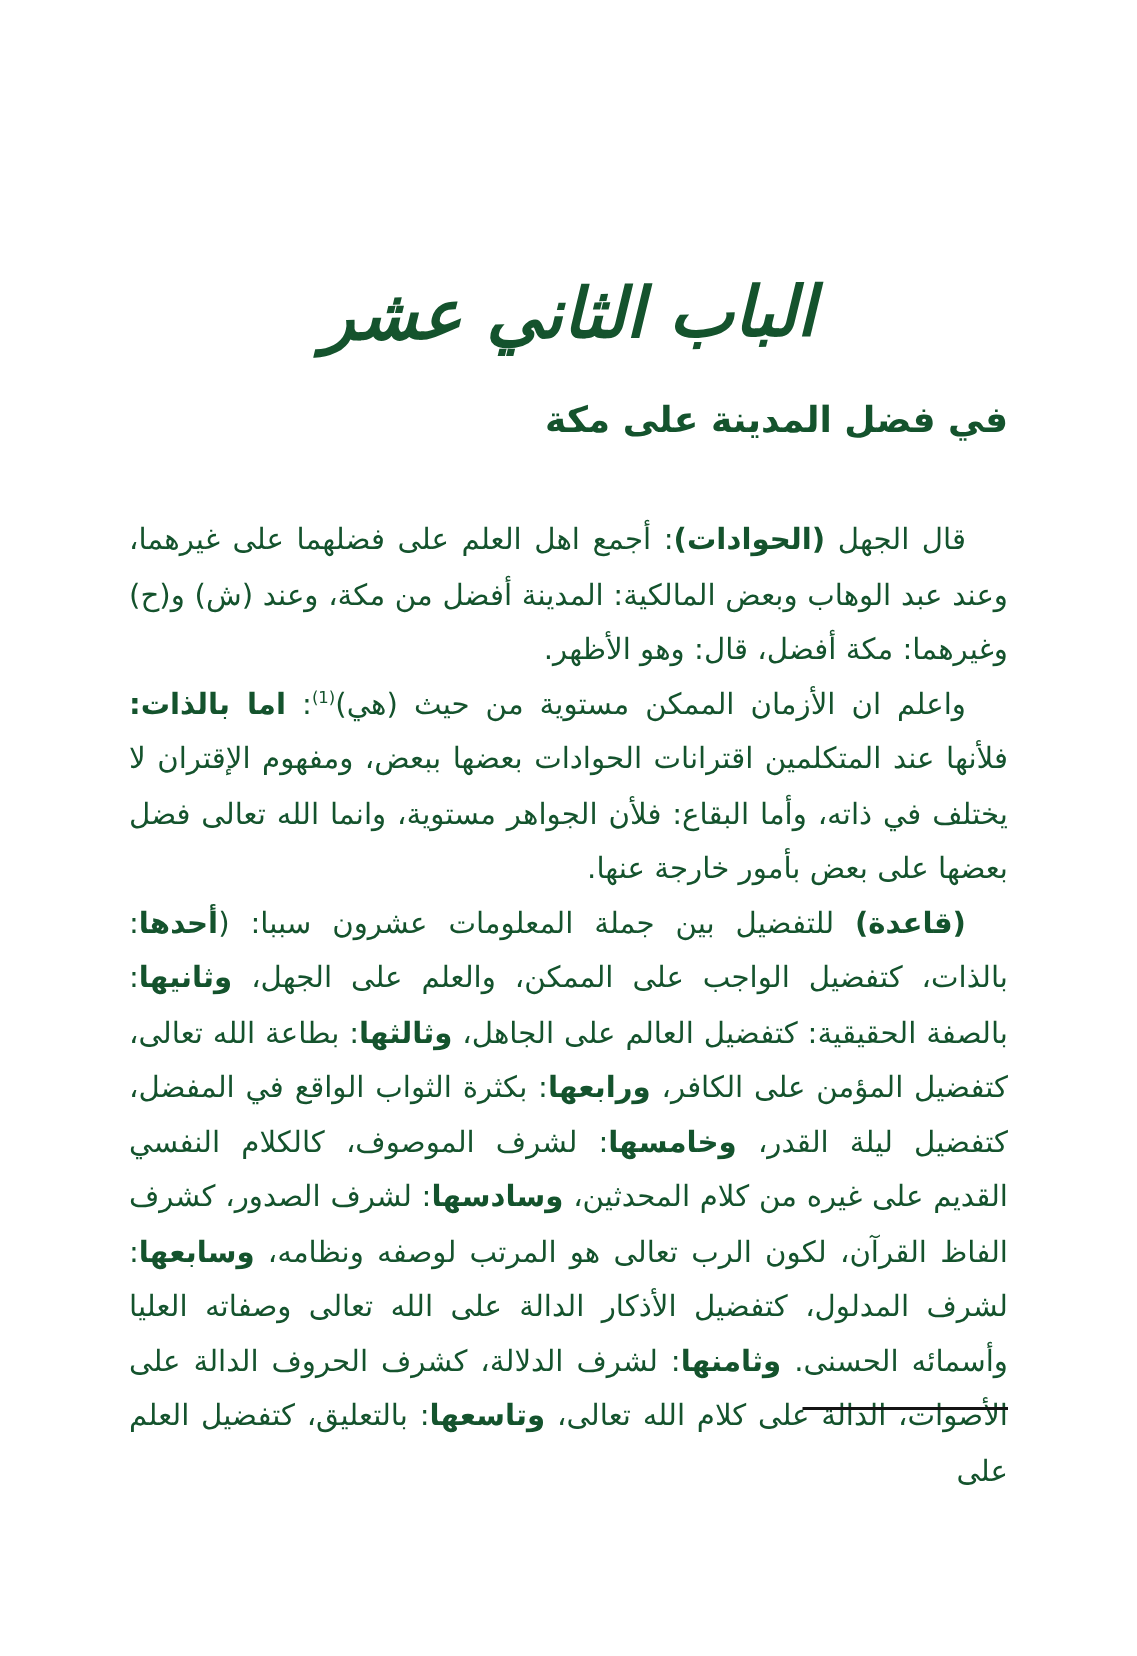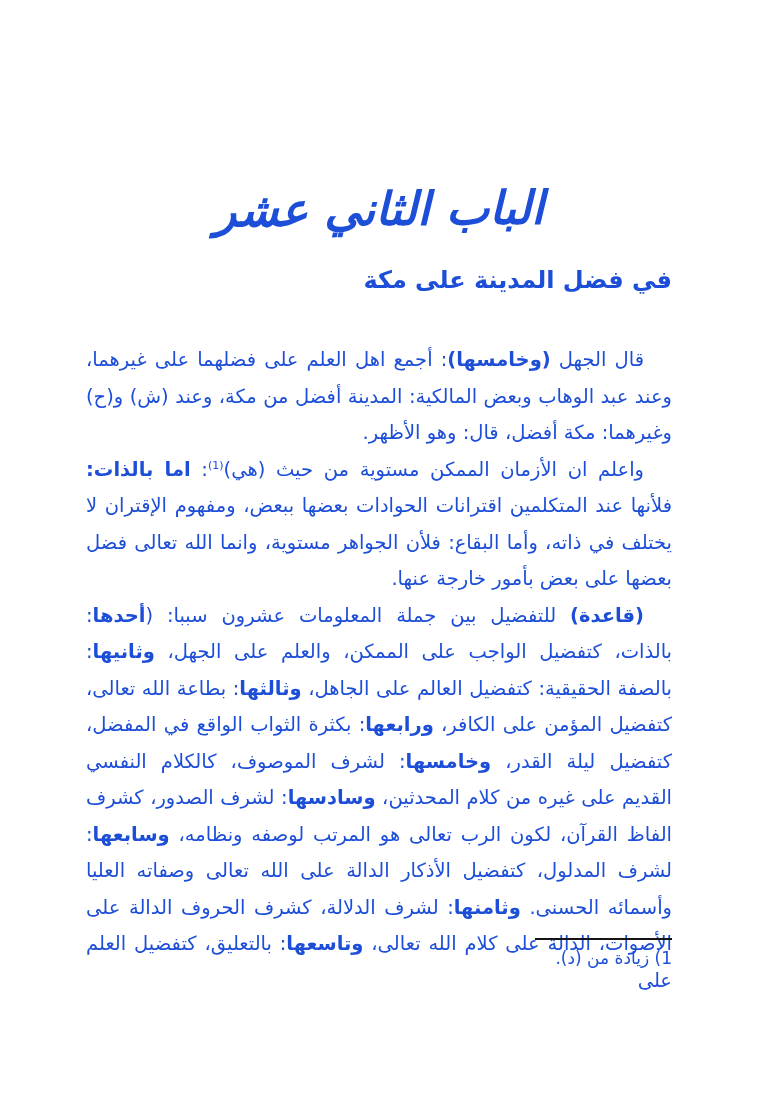--- a/index.html
+++ b/index.html
@@ -6,21 +6,21 @@
     margin: 0;
     padding: 0;
     background: #e8e8e8;
   }
   .page {
     position: relative;
     width: 758px;
     height: 1104px;
     margin: 0 auto;
     background: #ffffff;
-    color: #1d4ed8;
+    color: #14532d;
     font-family: "DejaVu Sans", sans-serif;
     overflow: hidden;
   }
   .title-cal {
     position: absolute;
     top: 182px;
     left: 86px;
     right: 86px;
     text-align: center;
     direction: rtl;
@@ -92,24 +92,23 @@
 </head>
 <body>
 
 <div class="page">
 
   <div class="title-cal">الباب الثاني عشر</div>
 
   <div class="subtitle">في فضل المدينة على مكة</div>
 
   <div class="body-text">
-      <p class="para"><span>قال الجهل </span><span class="bold">(وخامسها)</span><span>: أجمع اهل العلم على فضلهما على غيرهما، وعند عبد الوهاب وبعض المالكية: المدينة أفضل من مكة، وعند (ش) و(ح) وغيرهما: مكة أفضل، قال: وهو الأظهر.</span></p>
+      <p class="para"><span>قال الجهل </span><span class="bold">(الحوادات)</span><span>: أجمع اهل العلم على فضلهما على غيرهما، وعند عبد الوهاب وبعض المالكية: المدينة أفضل من مكة، وعند (ش) و(ح) وغيرهما: مكة أفضل، قال: وهو الأظهر.</span></p>
       <p class="para"><span>واعلم ان الأزمان الممكن مستوية من حيث (هي)</span><sup>(1)</sup><span>: </span><span class="bold">اما بالذات:</span><span> فلأنها عند المتكلمين اقترانات الحوادات بعضها ببعض، ومفهوم الإقتران لا يختلف في ذاته، وأما البقاع: فلأن الجواهر مستوية، وانما الله تعالى فضل بعضها على بعض بأمور خارجة عنها.</span></p>
       <p class="para"><span class="bold">(قاعدة)</span><span> للتفضيل بين جملة المعلومات عشرون سببا: (</span><span class="bold">أحدها</span><span>: بالذات، كتفضيل الواجب على الممكن، والعلم على الجهل، </span><span class="bold">وثانيها</span><span>: بالصفة الحقيقية: كتفضيل العالم على الجاهل، </span><span class="bold">وثالثها</span><span>: بطاعة الله تعالى، كتفضيل المؤمن على الكافر، </span><span class="bold">ورابعها</span><span>: بكثرة الثواب الواقع في المفضل، كتفضيل ليلة القدر، </span><span class="bold">وخامسها</span><span>: لشرف الموصوف، كالكلام النفسي القديم على غيره من كلام المحدثين، </span><span class="bold">وسادسها</span><span>: لشرف الصدور، كشرف الفاظ القرآن، لكون الرب تعالى هو المرتب لوصفه ونظامه، </span><span class="bold">وسابعها</span><span>: لشرف المدلول، كتفضيل الأذكار الدالة على الله تعالى وصفاته العليا وأسمائه الحسنى. </span><span class="bold">وثامنها</span><span>: لشرف الدلالة، كشرف الحروف الدالة على الأصوات، الدالة على كلام الله تعالى، </span><span class="bold">وتاسعها</span><span>: بالتعليق، كتفضيل العلم على</span></p>
     </div>
 
   <div class="footnote-area">
     <div class="footnote-rule"></div>
-    <div class="footnote">1) زيادة من (د).</div>
   </div>
 
 
 </div>
 
 </body></html>

